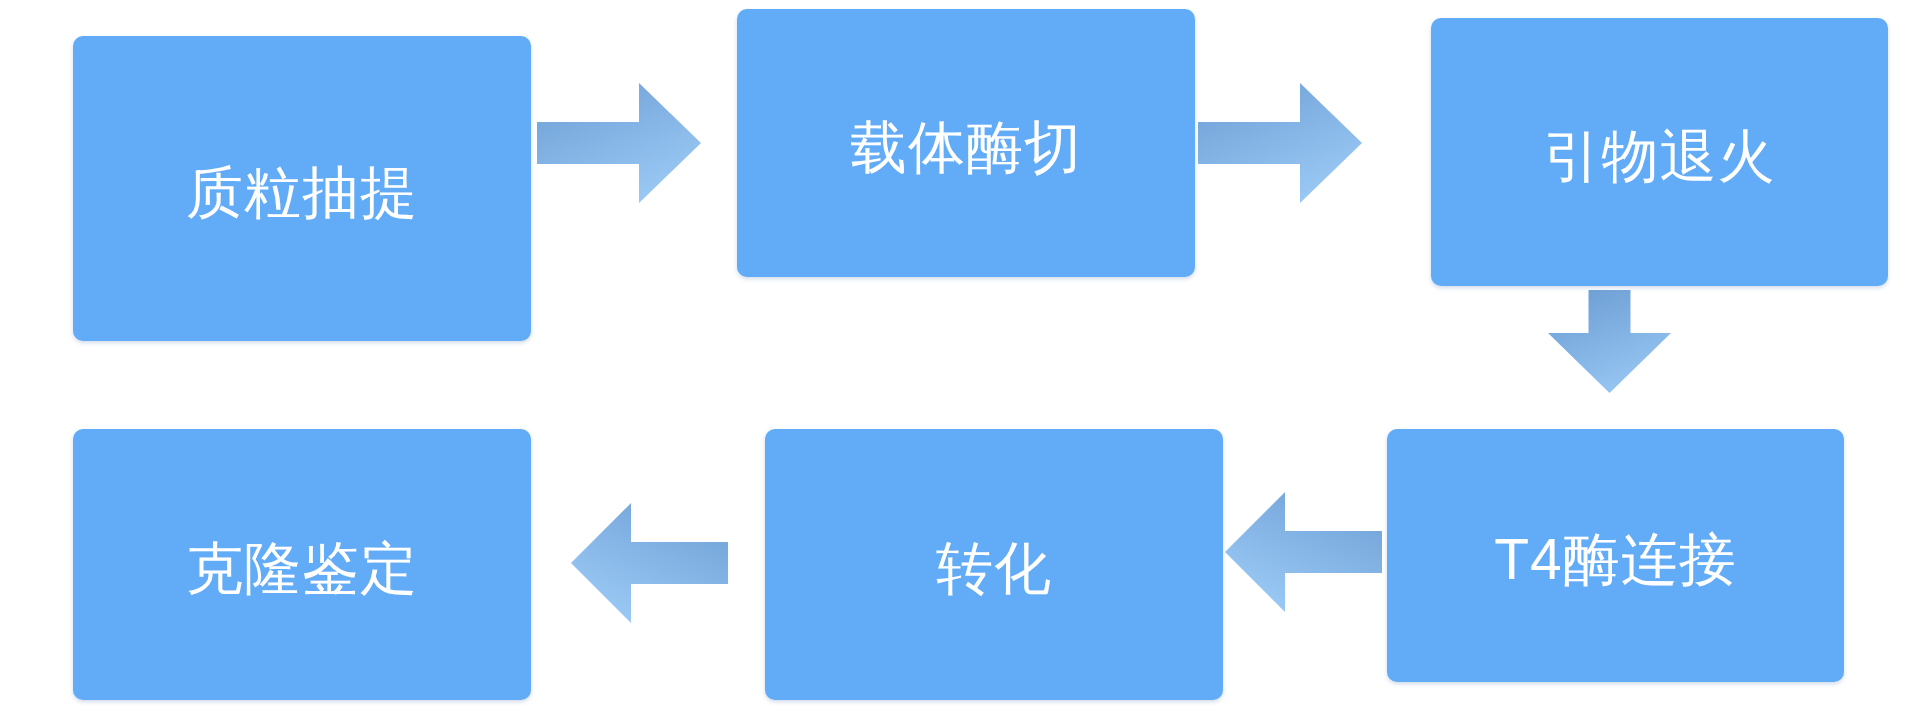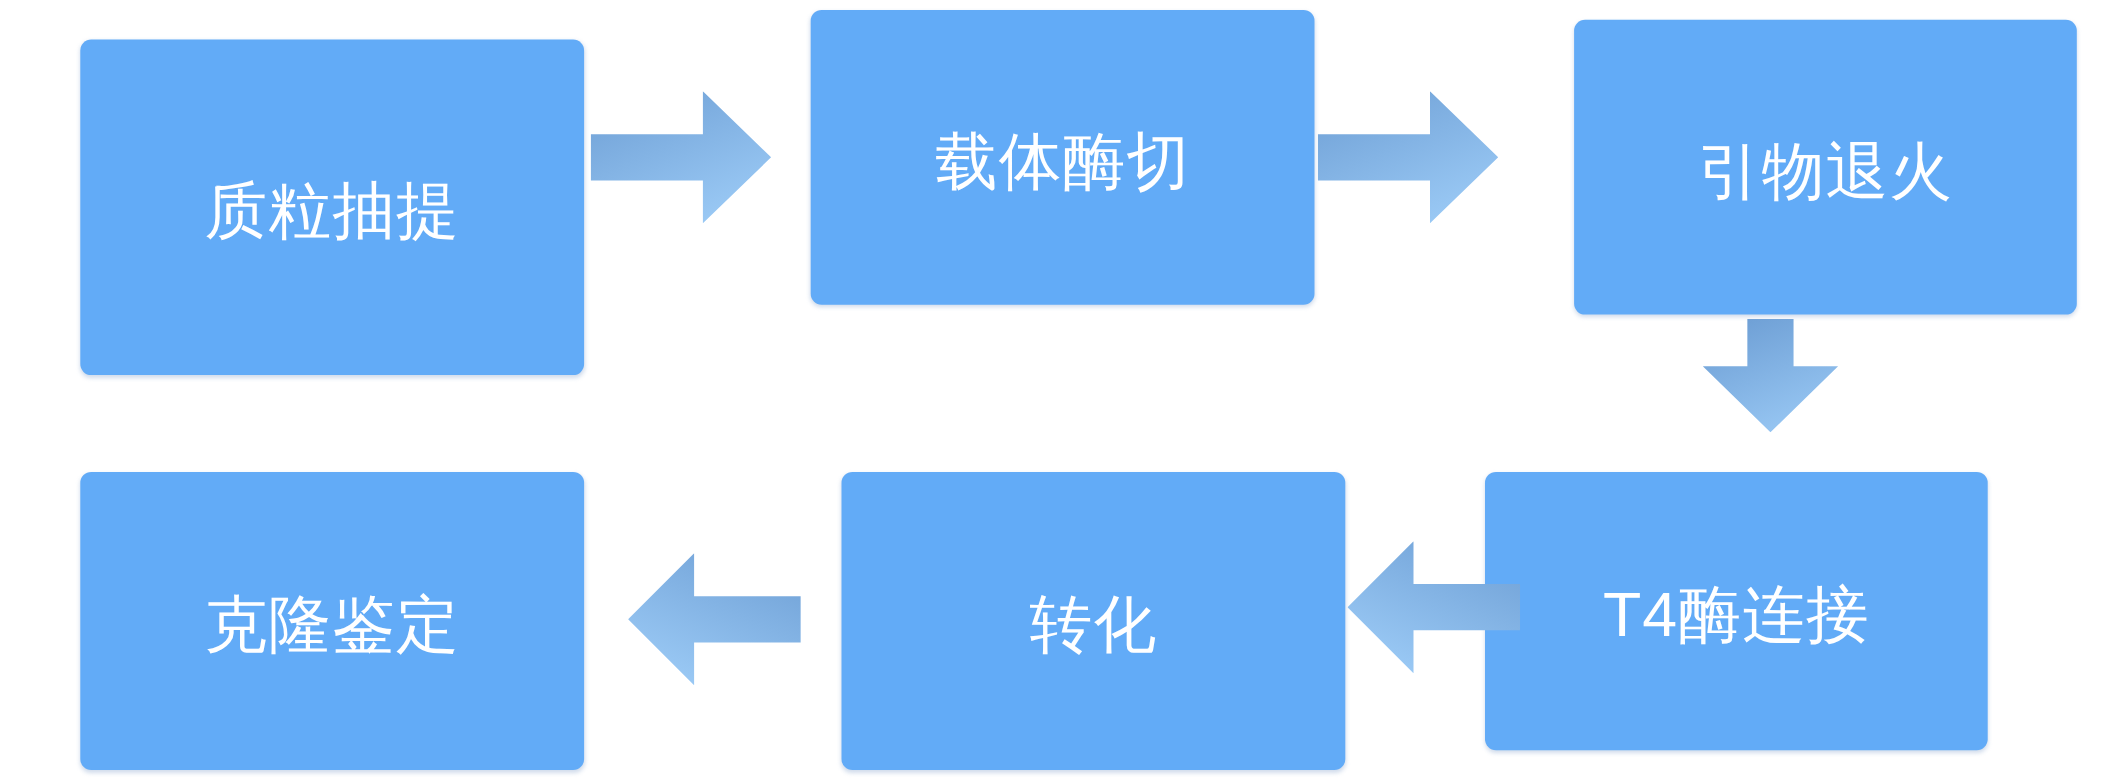--- a/index.html
+++ b/index.html
@@ -33,21 +33,21 @@
     white-space: nowrap;
     padding-top: 8px; 
   }
   
   .n1 { left: 73px;   top: 18px;  width: 458px; height: 305px; margin-top: 18px; }
   .n2 { left: 737px;  top: 9px;  width: 458px; height: 268px; }
   .n3 { left: 1431px; top: 18px;  width: 457px; height: 268px; }
   
   .n4 { left: 73px;   top: 429px; width: 458px; height: 271px; align-items: center; }
   .n5 { left: 737px;  top: 429px; width: 458px; height: 271px; margin-left: 28px; }
-  .n6 { left: 1350px; top: 429px; width: 457px; height: 253px; }
+  .n6 { left: 1387px; top: 429px; width: 457px; height: 253px; }
 
   .arrow { position: absolute; }
   .a1 { left: 537px;  top: 83px;  }
   .a2 { left: 1198px; top: 83px;  }
   .a3 { left: 1548px; top: 290px; }
   .a4 { left: 1225px; top: 492px; }
   .a5 { left: 571px;  top: 503px; }
   svg { display: block; }
 </style>
 </head>

